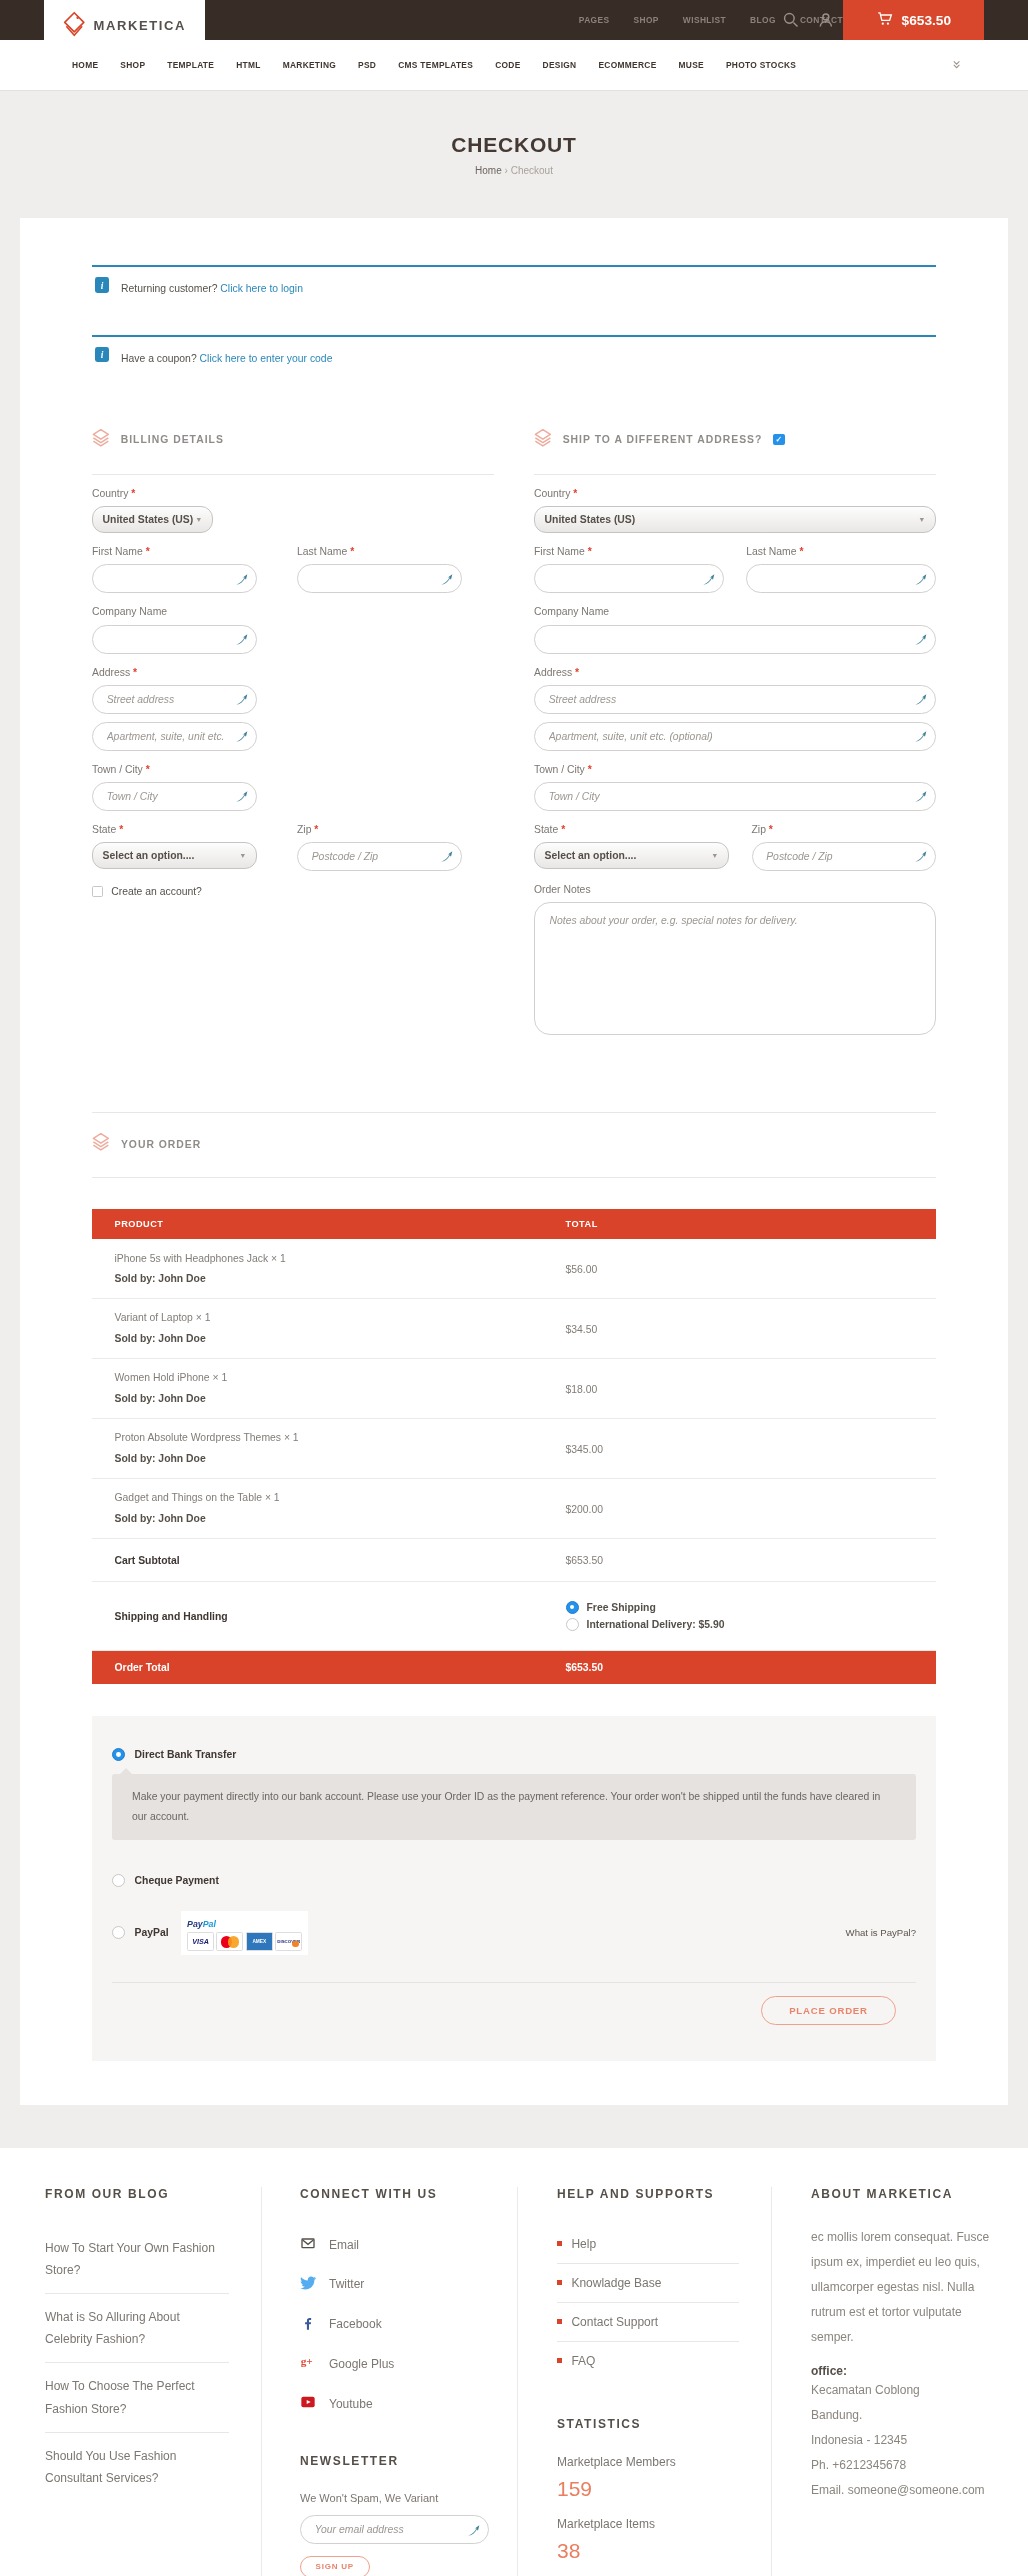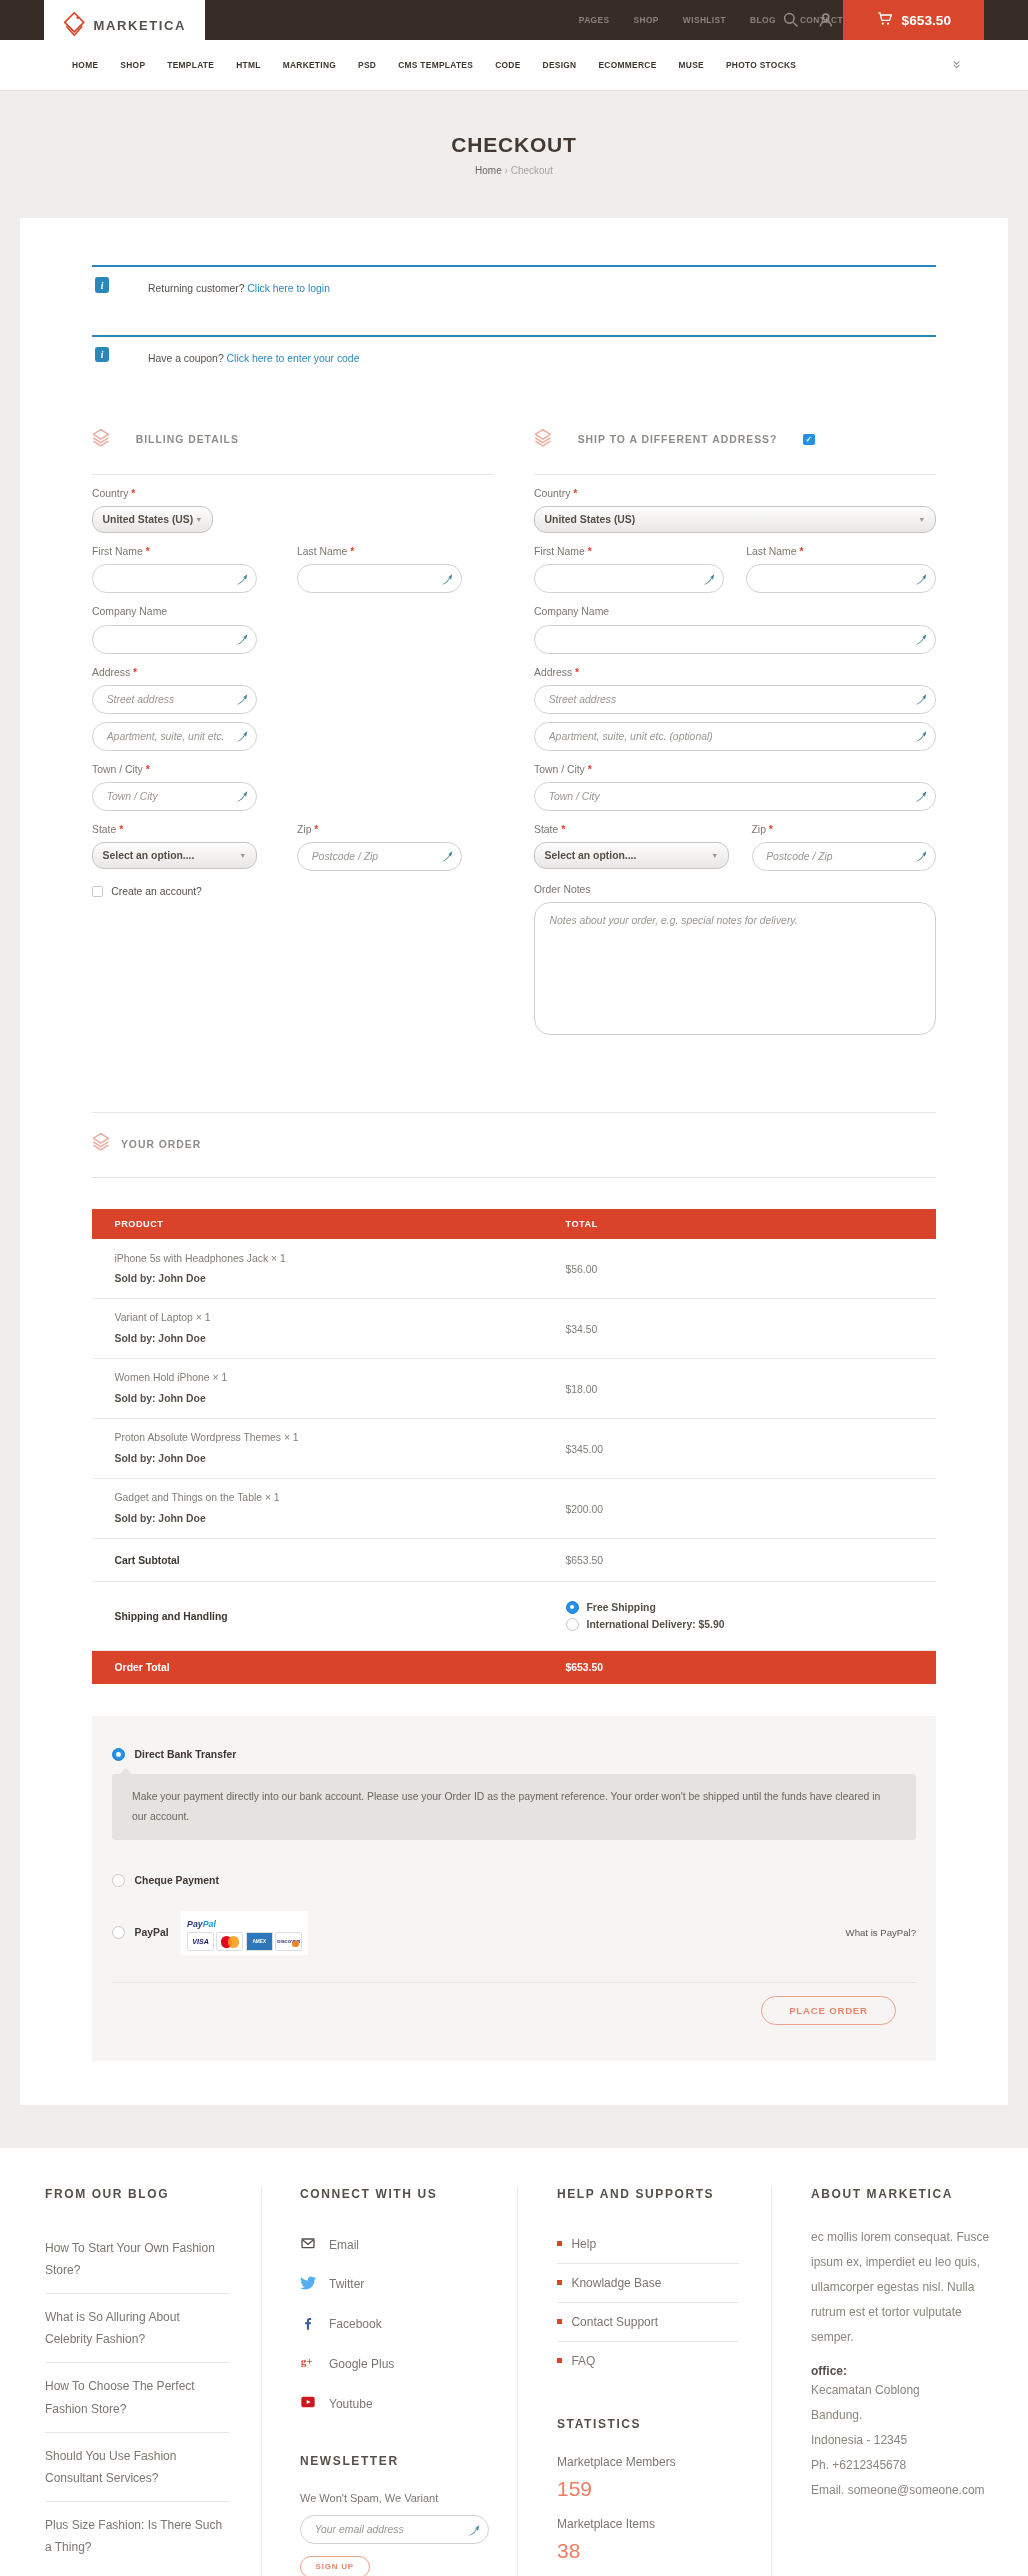--- a/index.html
+++ b/index.html
@@ -25,27 +25,27 @@
   .hero h1 { font-size:21px; letter-spacing:0.8px; color:#453a33; font-weight:bold; }
   .crumbs { margin-top:8px; font-size:10px; color:#a8a29c; }
   .crumbs .home { color:#6b645e; cursor:pointer; }
 
   
   .card { margin:0 20px 43px 20px; background:#fff; padding:47px 72px 44px 72px; }
 
   .notice { border-top:2.4px solid #2a87ba; padding:13px 0 13px 29px; position:relative; margin-bottom:26.5px; }
   .notice:last-of-type { margin-bottom:0; }
   .i-badge { position:absolute; left:3.2px; top:10.4px; width:13.7px; height:15.3px; background:#2a87ba; border-radius:2.4px; color:#fff; font-family:"Liberation Serif", serif; font-style:italic; font-weight:bold; font-size:9.6px; display:flex; align-items:center; justify-content:center; }
-  .notice .txt { font-size:10.4px; color:#55504b;margin-left:27px; }
+  .notice .txt { font-size:10.4px; color:#55504b; }
   .notice a { color:#2a87ba; text-decoration:none; cursor:pointer; }
 
   
   .form-grid { display:flex; gap:40px; margin-top:50px; }
   .form-col { width:402px; }
-  .section-head { display:flex; align-items:center; gap:26px; }
+  .section-head { display:flex; align-items:center; gap:11px; }
   .section-title { font-size:10.4px; font-weight:bold; letter-spacing:1px; color:#8f8b88; }
   .head-rule { border-bottom:0.8px solid #e9e7e5; margin-top:22.5px; }
   .f-label { font-size:10.4px; color:#7c7671; margin:13px 0 7.2px 0; }
   .req { color:#e23e2b; font-weight:bold; }
   .f-row { display:flex; gap:40px; }
   .f-row.tight { gap:22.5px; }
   .cell205 { flex:0 0 165px; }
   .cellflex { flex:1; min-width:0; }
   .w150 { width:121px; }
   .w205 { width:165px; }
@@ -552,21 +552,20 @@
 </div>
 
 <div class="footer">
 
   <div class="fcol fcol1">
     <div class="f-head">FROM OUR BLOG</div>
     <a class="blog-link">How To Start Your Own Fashion Store?</a>
     <a class="blog-link">What is So Alluring About Celebrity Fashion?</a>
     <a class="blog-link">How To Choose The Perfect Fashion Store?</a>
     <a class="blog-link">Should You Use Fashion Consultant Services?</a>
-    <a class="blog-link">Plus Size Fashion: Is There Such a Thing?</a>
   </div>
 
   <div class="fcol fcol2">
     <div class="f-head">CONNECT WITH US</div>
     <div class="soc-row">
       <span><svg width="16" height="16" viewBox="0 0 24 24">
             <rect x="3" y="6" width="18" height="13" rx="1" fill="none" stroke="#554f49" stroke-width="2"></rect>
             <path d="M4 7.5l8 6.5 8-6.5" fill="none" stroke="#554f49" stroke-width="2"></path>
           </svg></span>
       <span>Email</span>

